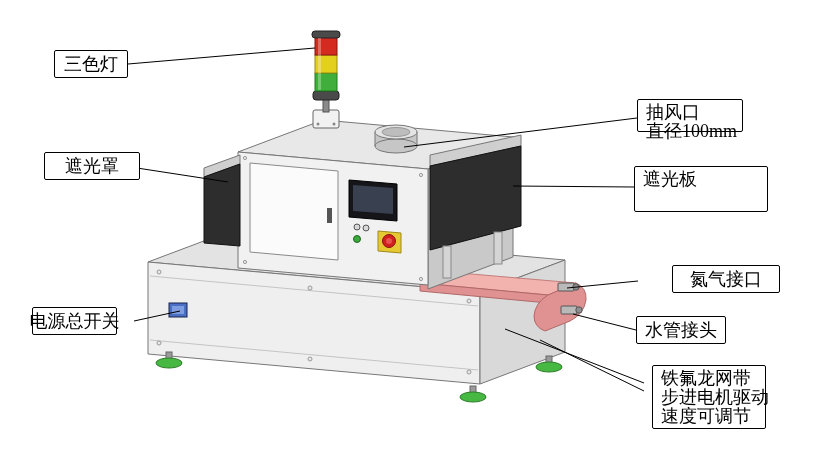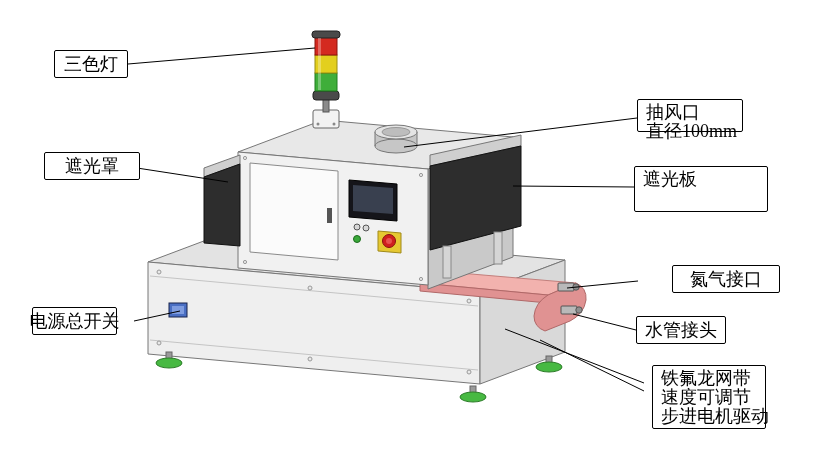--- a/index.html
+++ b/index.html
@@ -196,17 +196,17 @@
   <div class="callout" id="co-nitrogen">
     <span>氮气接口</span>
   </div>
 
   <div class="callout" id="co-water">
     <span>水管接头</span>
   </div>
 
   <div class="callout multi" id="co-belt">
     <div>铁氟龙网带</div>
+    <div>步进电机驱动</div>
     <div>速度可调节</div>
-    <div>步进电机驱动</div>
   </div>
 
 </div>
 
 </body></html>

